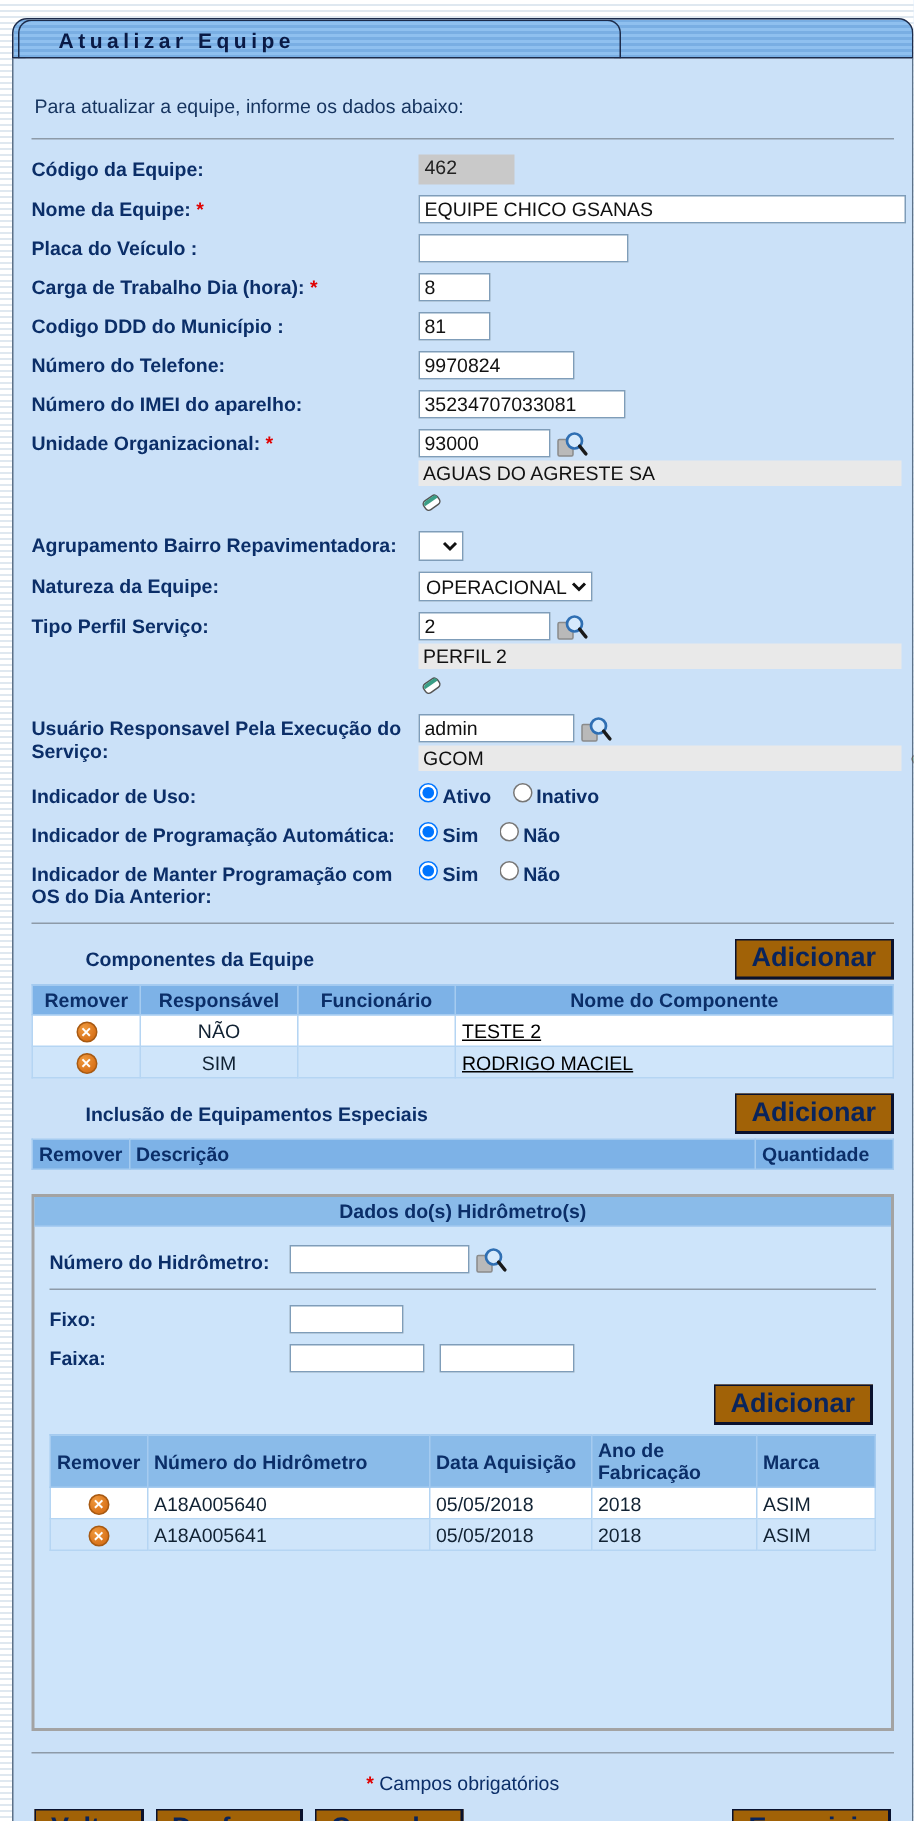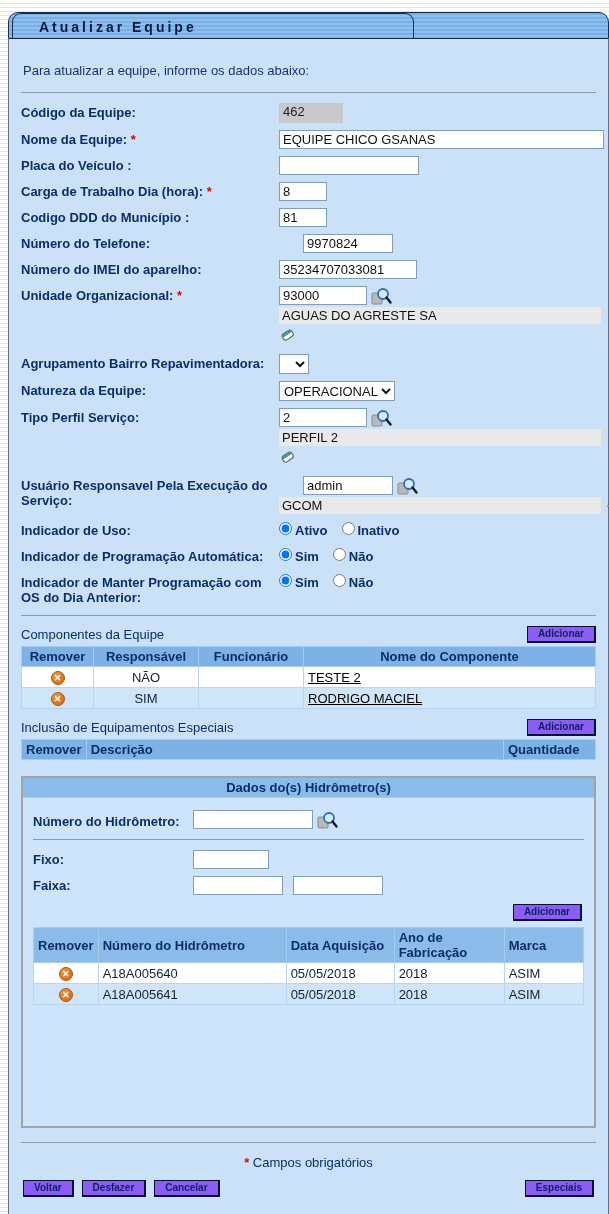--- a/index.html
+++ b/index.html
@@ -44,21 +44,21 @@
   .frow { display: flex; align-items: flex-start; margin-bottom: 7px; min-height: 19px; }
   .flabel { width: 258px; font-weight: bold; color: #0b2e68; padding-top: 2px; line-height: 15px; flex: none; }
   .fval  { flex: 1; }
   .req { color: #e00000; font-weight: bold; }
 
   input.txt {
     border: 1px solid #7f9db9; height: 19px; font-size: 13px;
     font-family: "Liberation Sans", sans-serif; padding: 0 3px; background: #fff; color: #111;
   }
   .w-full { width: 325px; } .w-med { width: 140px; } .w-sm { width: 48px; }
-  .w-tel { width: 90px; margin-left: 24px; } .w-imei { width: 138px; } .w-code { width: 88px; } .w-hid { width: 120px; }
+  .w-tel { width: 104px; } .w-imei { width: 138px; } .w-code { width: 88px; } .w-hid { width: 120px; }
 
   .ro-gray {
     width: 64px; height: 20px; background: #c9c9c9; color: #222;
     padding: 1px 4px; display: inline-block;
   }
   .ro-bar {
     width: 322px; height: 17px; background: #e9e9e9; color: #111;
     padding: 1px 3px; margin-top: 2px; overflow: hidden; white-space: nowrap;
   }
   .iconrow { display: flex; align-items: center; gap: 4px; }
@@ -70,26 +70,26 @@
     font-family: "Liberation Sans", sans-serif; background: #fff; color: #111;
   }
   .sel-tiny { width: 30px; }
 
   .radiogroup { display: flex; align-items: center; gap: 6px; padding-top: 1px; }
   .radiogroup label { font-weight: bold; color: #0b2e68; margin-right: 8px; }
   .radiogroup input { margin-right: 3px; }
 
   
   .sectionrow { display: flex; justify-content: space-between; align-items: center; margin: 10px 0 3px 0; }
-  .section-title { font-weight: normal; color: #0b2e68; }
+  .section-title { font-weight: bold; color: #0b2e68; margin-left: 36px; }
 
   .btn {
-    background: #8b5cf6; border: 1px solid #09112e;
+    background: #a16207; border: 1px solid #09112e;
     border-right-width: 2px; border-bottom-width: 2px;
-    color: #09245c; font-weight: bold; font-size: 10px;
+    color: #09245c; font-weight: bold; font-size: 18px;
     font-family: "Liberation Sans", sans-serif;
     padding: 1px 10px 2px; cursor: pointer;
   }
 
   
   table.grid { width: 100%; border-collapse: collapse; font-size: 13px; border: 1px solid #9cc2ea; }
   table.grid th {
     background: #7db2e7; color: #0b2e68; font-weight: bold;
     padding: 2px 4px; border: 1px solid #a5cbf0; text-align: center;
   }

